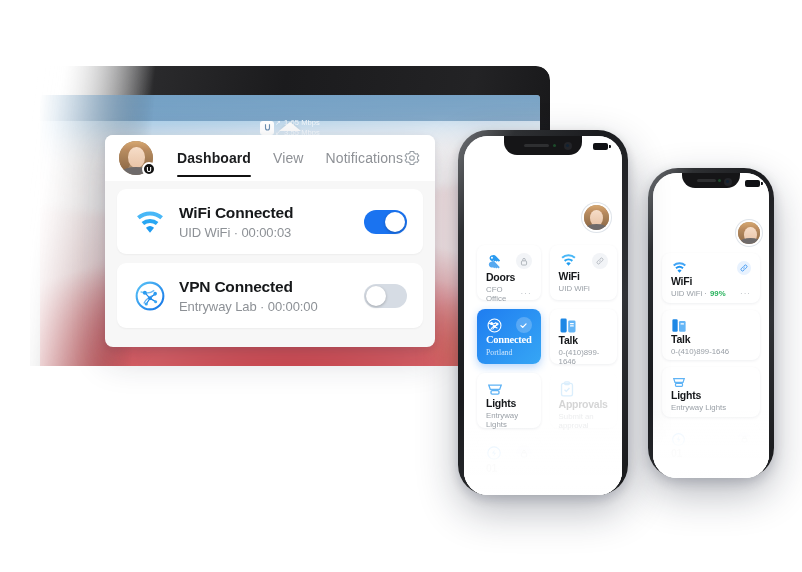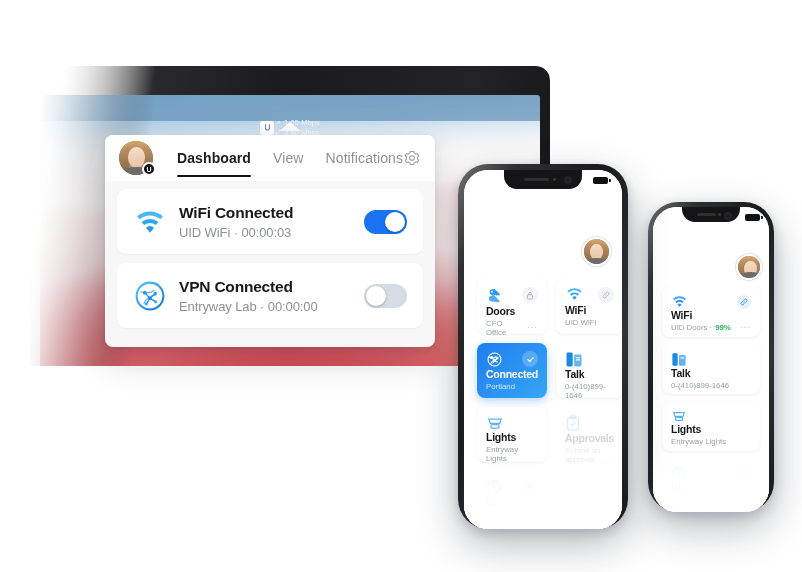--- a/index.html
+++ b/index.html
@@ -163,21 +163,21 @@
   .toggle.on { background:#1a73f0; }
   .toggle.off { background:#d6dce4; }
   .knob {
     position:absolute; top:2px; width:20px; height:20px; border-radius:50%;
     background:#fff; box-shadow:0 1px 3px rgba(0,0,0,.25);
   }
   .toggle.on .knob { right:2px; }
   .toggle.off .knob { left:2px; }
 
   
-  .phone { position:absolute;margin-top:34px; }
+  .phone { position:absolute; }
   .phone-frame {
     position:absolute; inset:0; border-radius:30px;
     background: linear-gradient(118deg,#6f7175 0%, #2e3033 16%, #1a1b1e 40%, #303236 70%, #17181a 100%);
     box-shadow: 0 16px 40px rgba(20,28,48,.30), 0 4px 12px rgba(20,28,48,.18);
   }
   .phone-screen {
     position:absolute; border-radius:24px; overflow:hidden; background:#fff;
   }
   .notch {
     position:absolute; top:0; left:50%; transform:translateX(-50%);
@@ -235,20 +235,21 @@
   .tile-badge {
     margin-left:auto; width:16px; height:16px; border-radius:50%;
     background:#f2f4f7; display:flex; align-items:center; justify-content:center; color:#aab0b7;
   }
   .tile-name { font-size:10.5px; font-weight:700; color:#15171a; letter-spacing:-.25px; line-height:1.15; }
   .tile-sub { font-size:7.8px; color:#9aa0a7; margin-top:1.5px; display:flex; align-items:center; gap:3px; }
   .dots { margin-left:auto; letter-spacing:1px; color:#b9bec4; font-size:8px; }
   .tile.accent {
     background: linear-gradient(135deg,#1f7df0 0%, #36a6f5 100%);
     box-shadow: 0 3px 8px rgba(31,125,240,.32);
+    font-family: Liberation Serif, serif;
   }
   .tile.accent .tile-name { color:#fff; }
   .tile.accent .tile-sub { color:rgba(255,255,255,.78);text-align:center; }
   .tile.accent .tile-badge { background:rgba(255,255,255,.22); color:#fff; }
   .tile.fade { opacity:.18; }
   .tiles-fade {
     position:absolute; left:0; right:0; bottom:0; height:68px; z-index:7; pointer-events:none;
     background: linear-gradient(180deg, rgba(255,255,255,0) 0%, rgba(255,255,255,.88) 52%, #fff 100%);
   }
   .pct { color:#2bb45f; font-weight:700; }
@@ -322,21 +323,21 @@
             <span class="tile-badge" style="background:#e8f2fe; color:#2f8ff0; width:14px; height:14px;">
               <svg width="8" height="8" viewBox="0 0 16 16" fill="none" stroke="currentColor" stroke-width="1.7">
                 <path d="M6.5 9.5a3 3 0 0 0 4.2 0l2-2a3 3 0 1 0-4.2-4.2l-.7.7"></path>
                 <path d="M9.5 6.5a3 3 0 0 0-4.2 0l-2 2a3 3 0 1 0 4.2 4.2l.7-.7"></path>
               </svg>
             </span>
           </div>
           <div>
             <div class="tile-name">WiFi</div>
             <div class="tile-sub">
-              <span>UID Doors · </span>
+              <span>UID WiFi · </span>
                 <span class="pct">99%</span>
               <span class="dots">···</span>
             </div>
           </div>
         </div>
 
         <div class="tile" style="height:50px;">
           <div class="tile-top">
             <svg width="16" height="15" viewBox="0 0 18 17">
               <rect x="1.5" y="1.5" width="6" height="14" rx="1.4" fill="#1e88e5"></rect>

